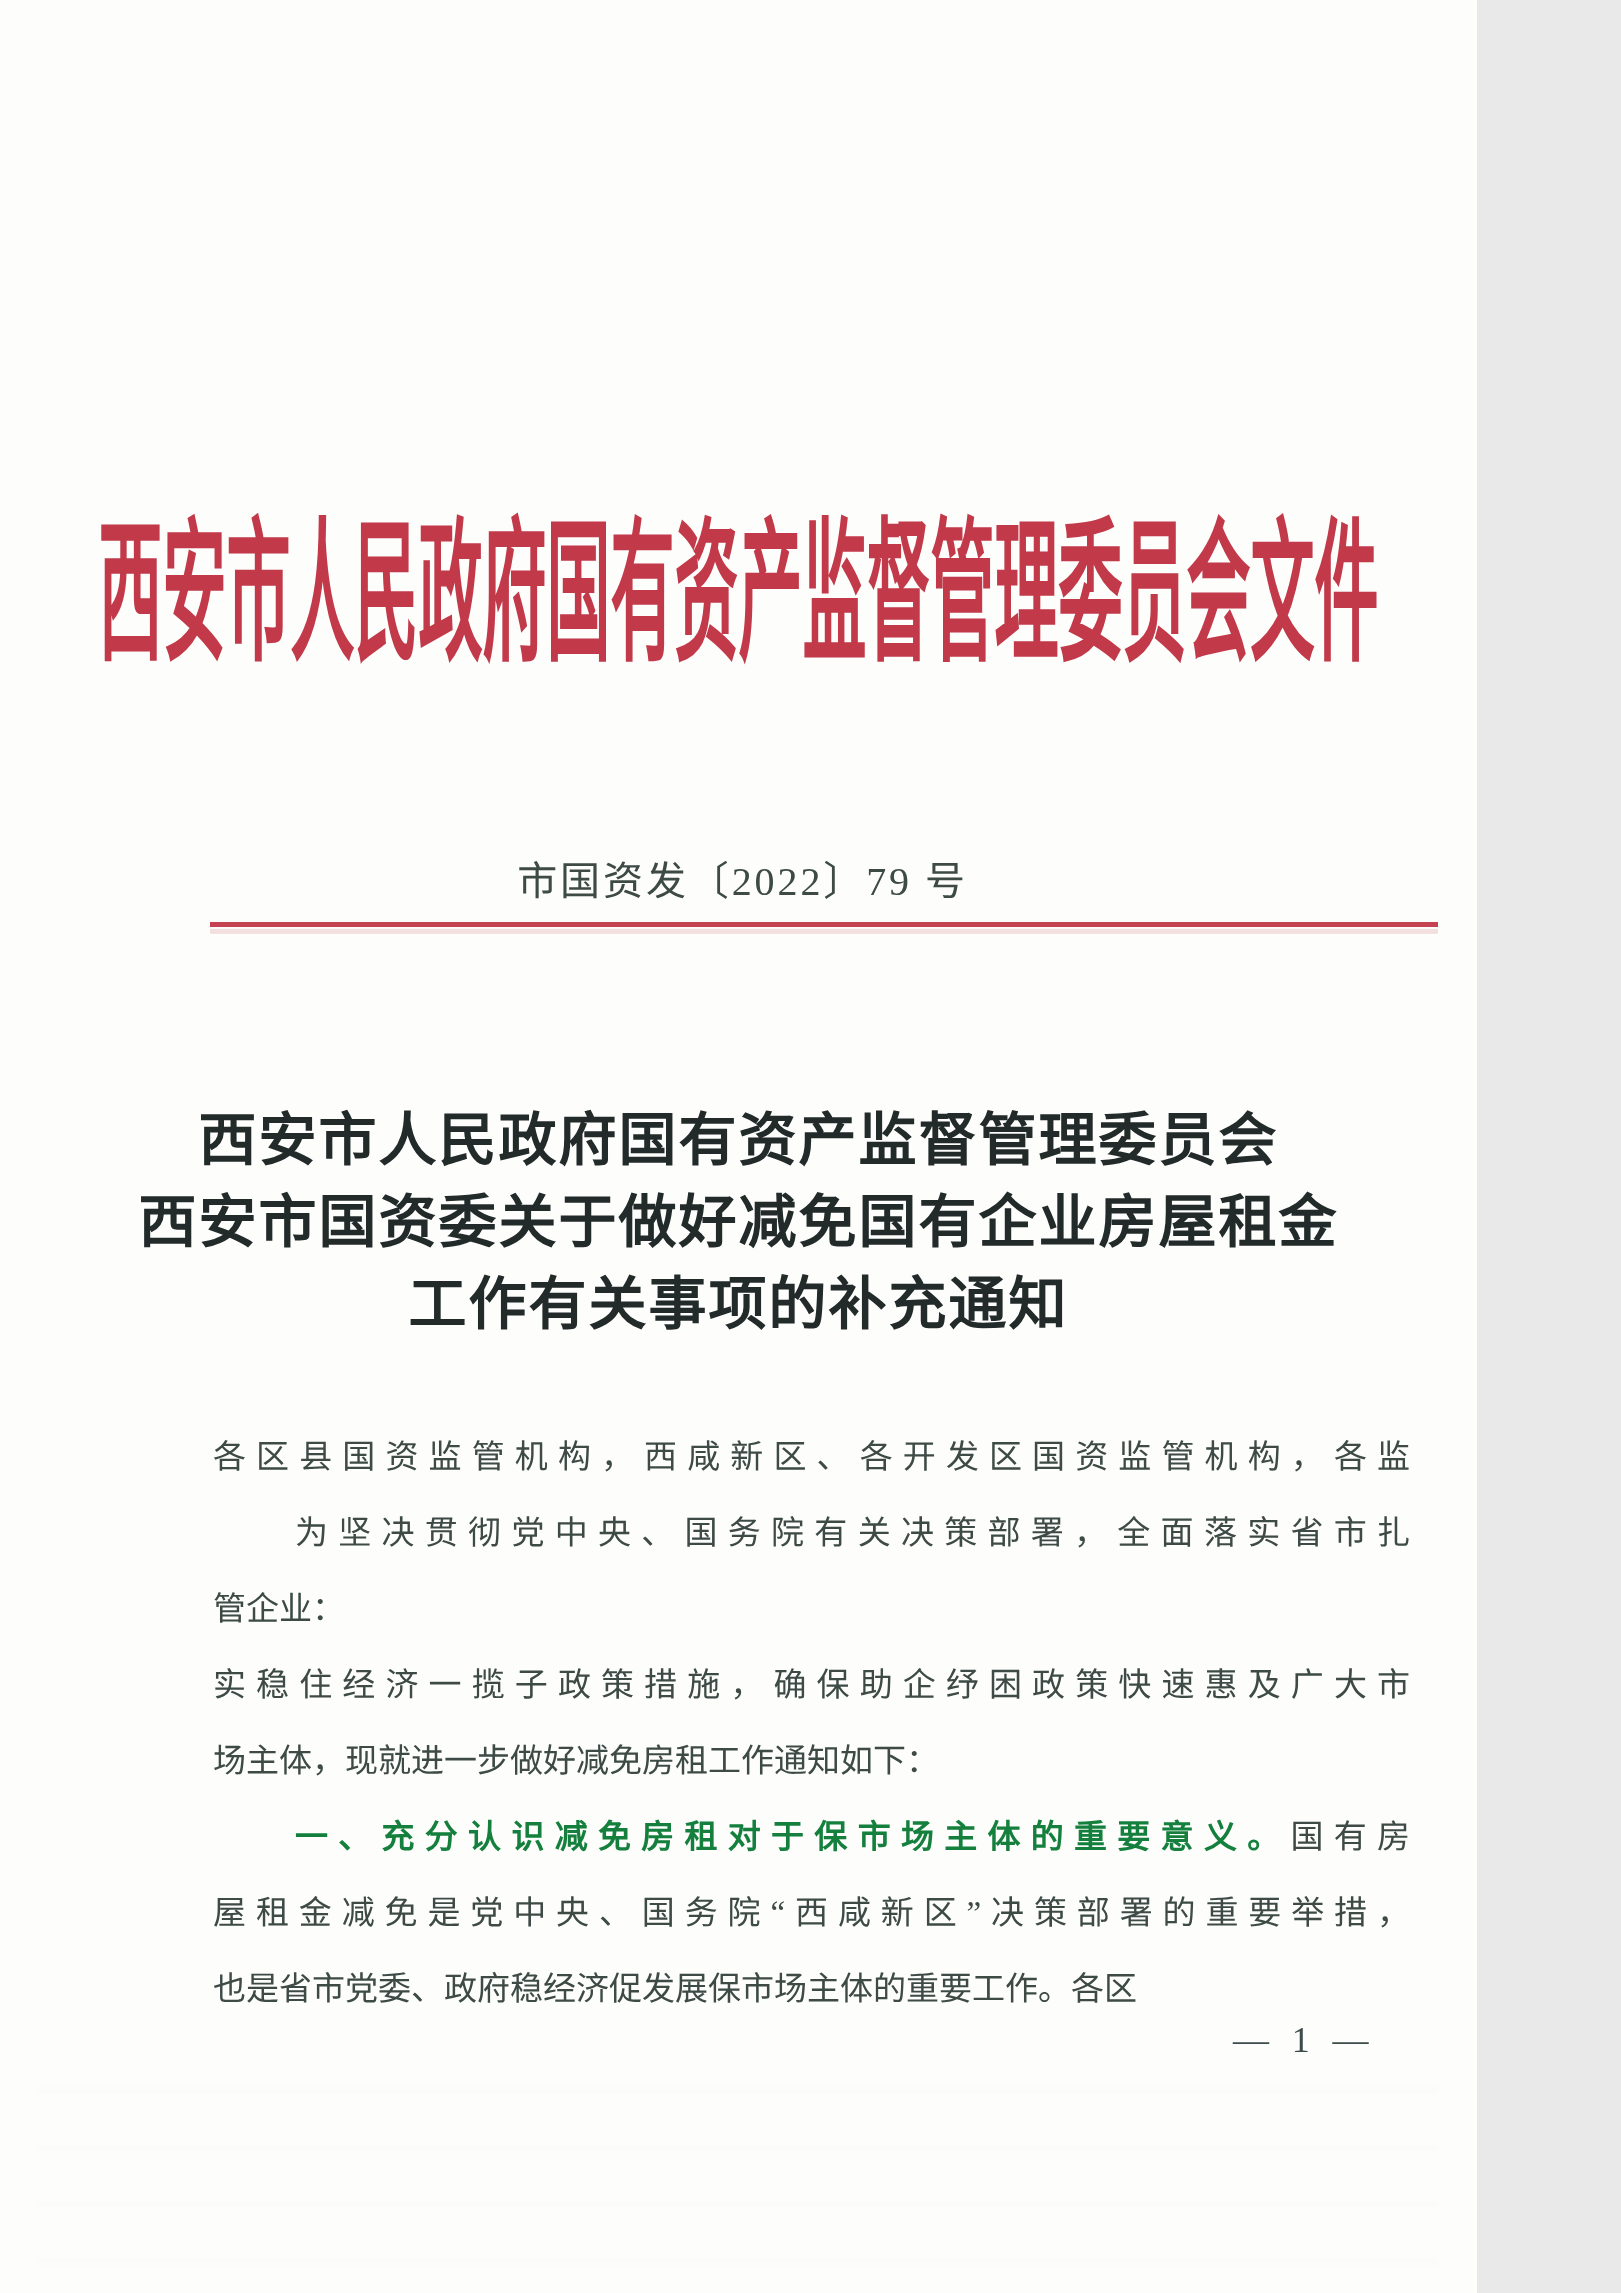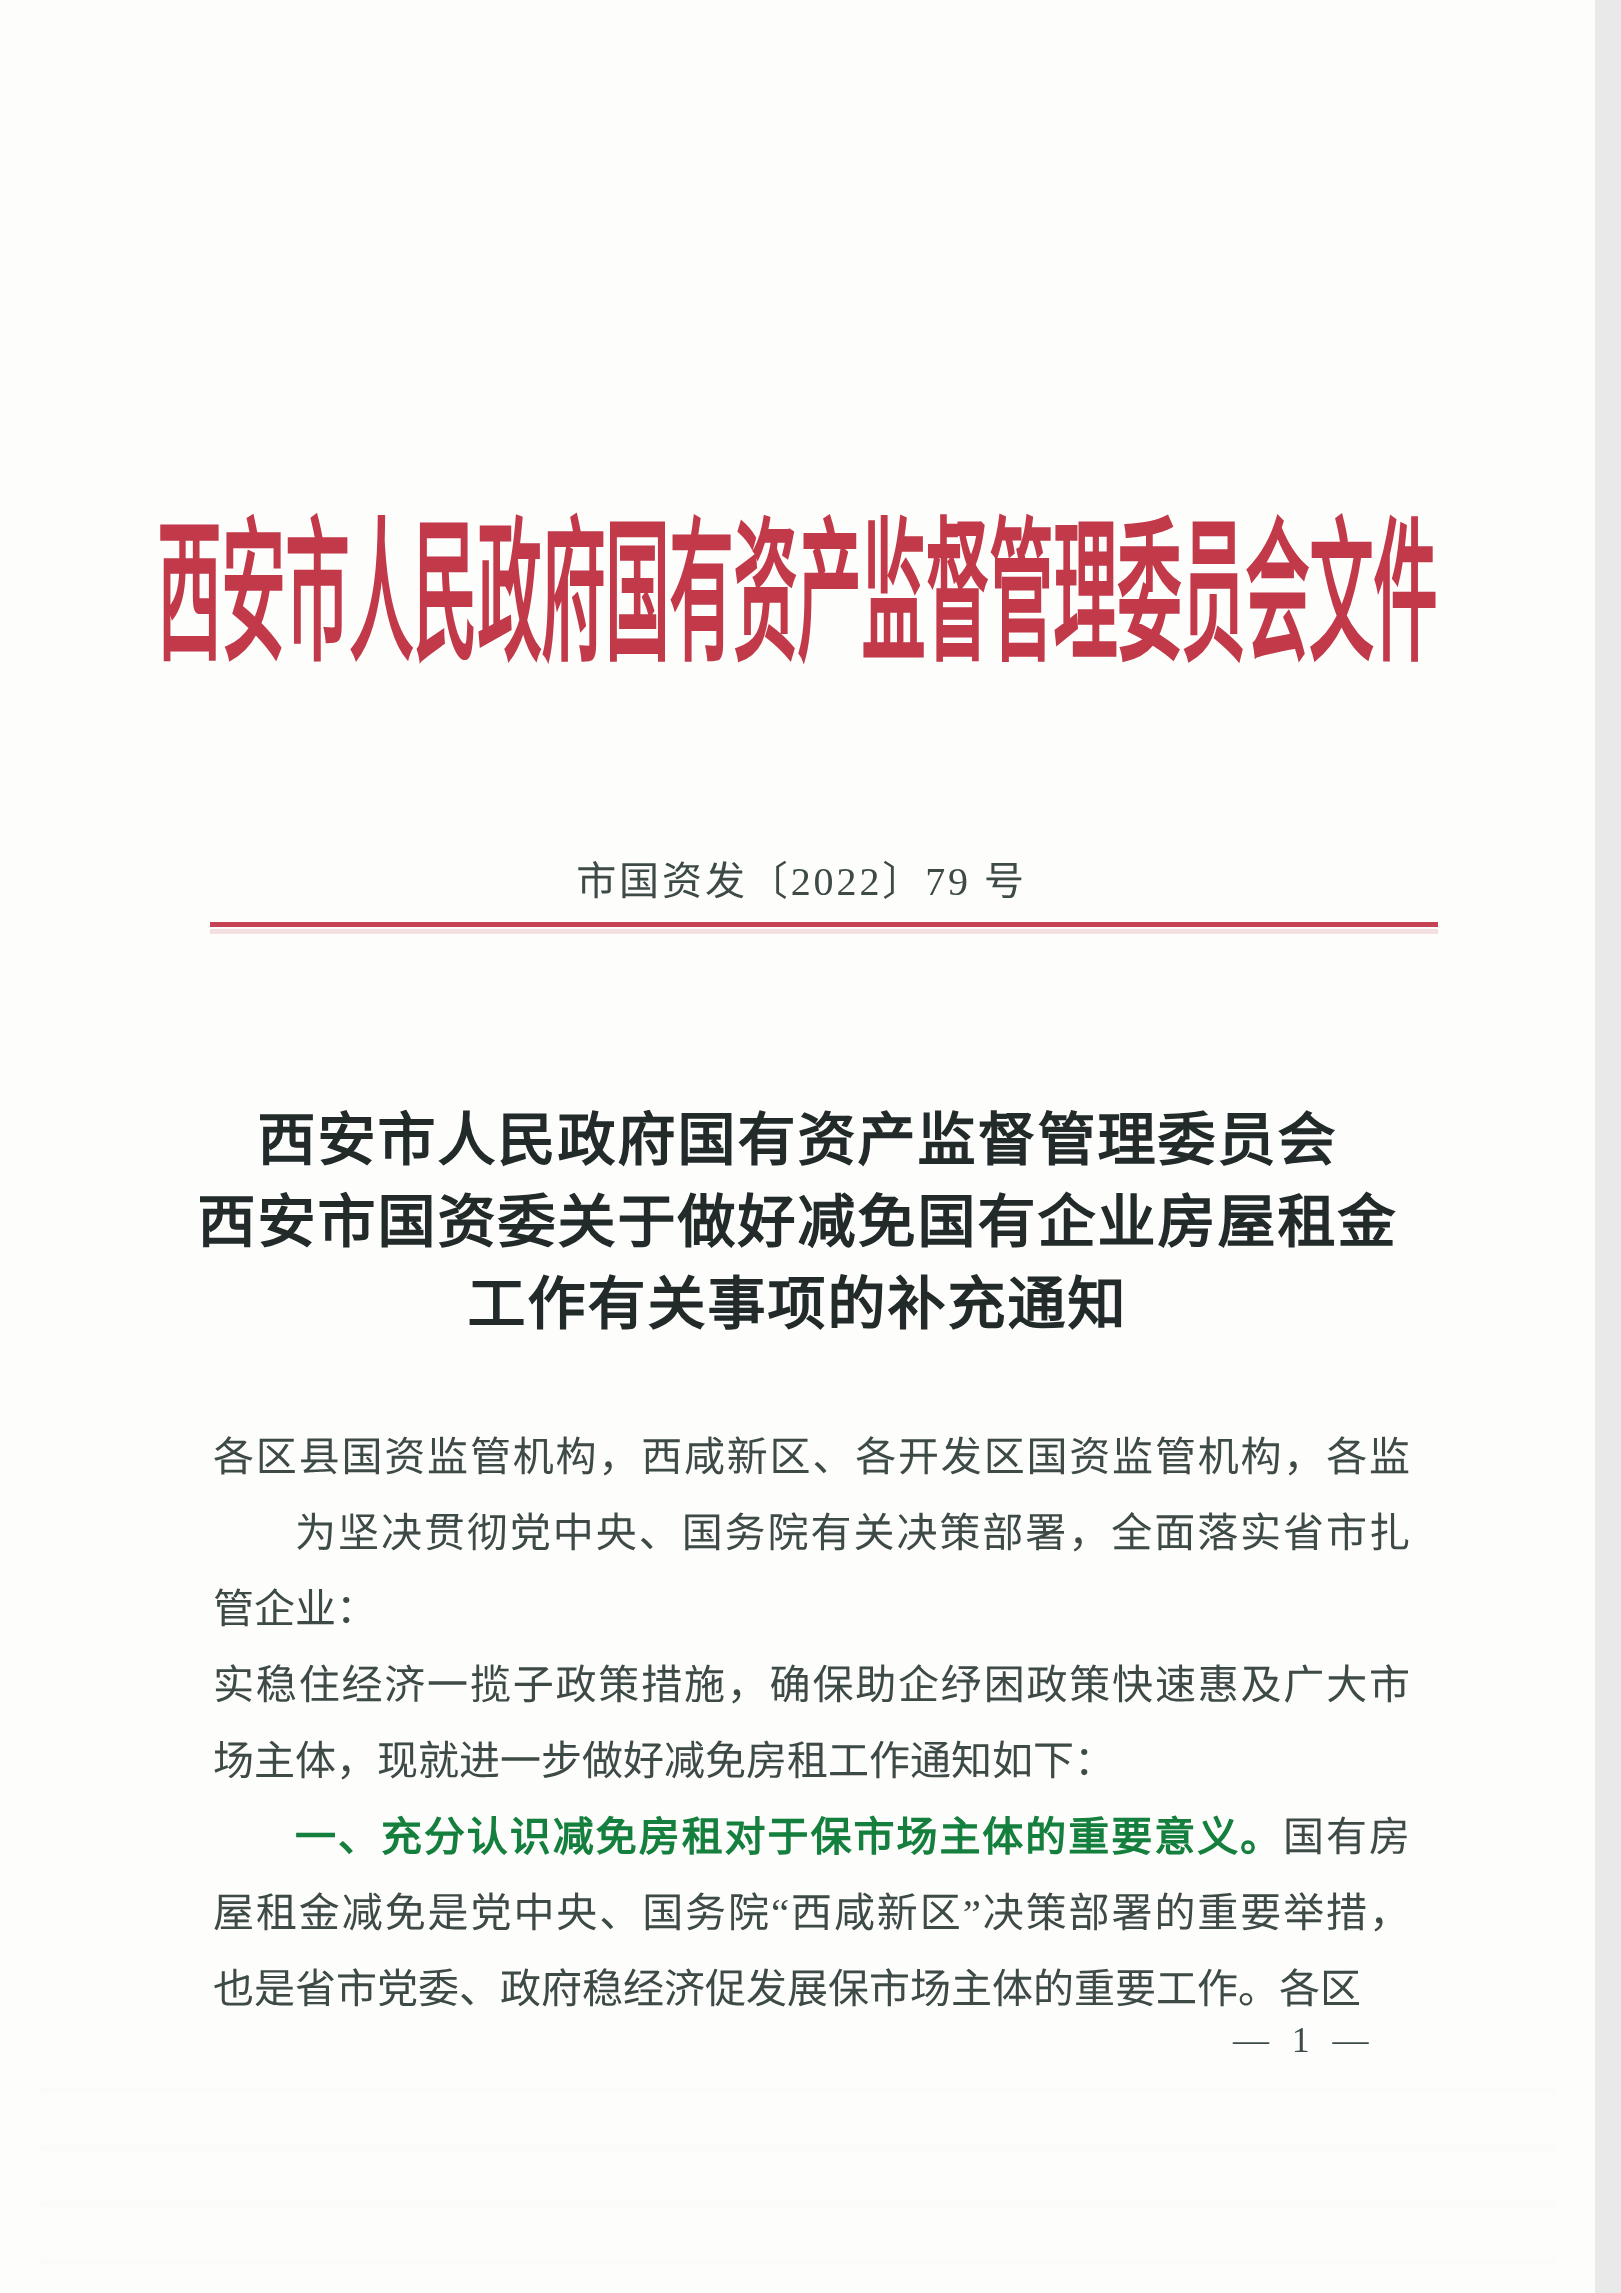--- a/index.html
+++ b/index.html
@@ -9,21 +9,21 @@
     --body-text: #3d4a46;
     --title-text: #222b2a;
     --paper: #fdfdfc;
   }
   * { margin: 0; padding: 0; box-sizing: border-box; }
   html, body { background: #e9e9e9; }
   body { font-family: "Liberation Serif", "DejaVu Serif", serif; }
 
   .page {
     position: relative;
-    width: 1595px;
+    width: 1477px;
     height: 2294px;
     background: var(--paper);
     overflow: hidden;
   }
 
   
   .masthead {
     position: absolute;
     top: 495px;
     left: 0;
@@ -82,21 +82,21 @@
     letter-spacing: 2px;
     font-family: "Liberation Serif", "DejaVu Serif", serif;
   }
 
   
   .body-block {
     position: absolute;
     top: 1419px;
     left: 213px;
     width: 1197px;
-    font-size: 41px;
+    font-size: 33px;
     line-height: 76px;
     color: var(--body-text);
     font-family: "Liberation Serif", "DejaVu Serif", serif;
   }
   .bline {
     height: 76px;
     overflow: hidden;
     text-align: justify;
     text-align-last: justify;
   }

